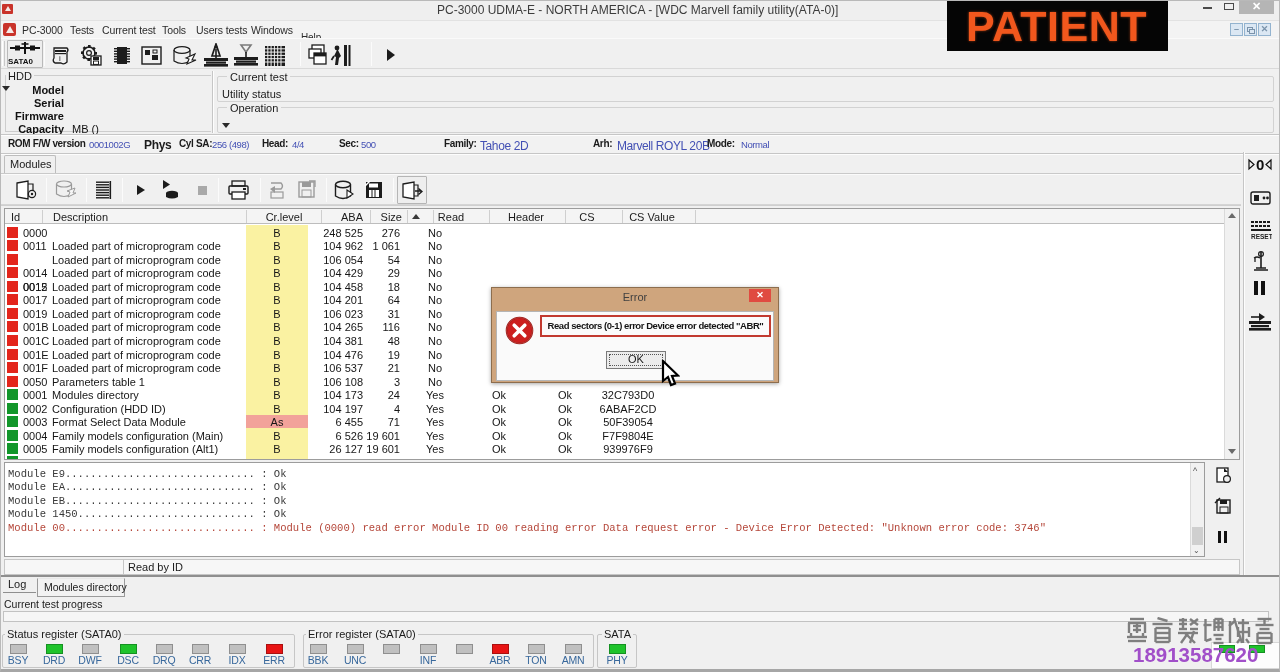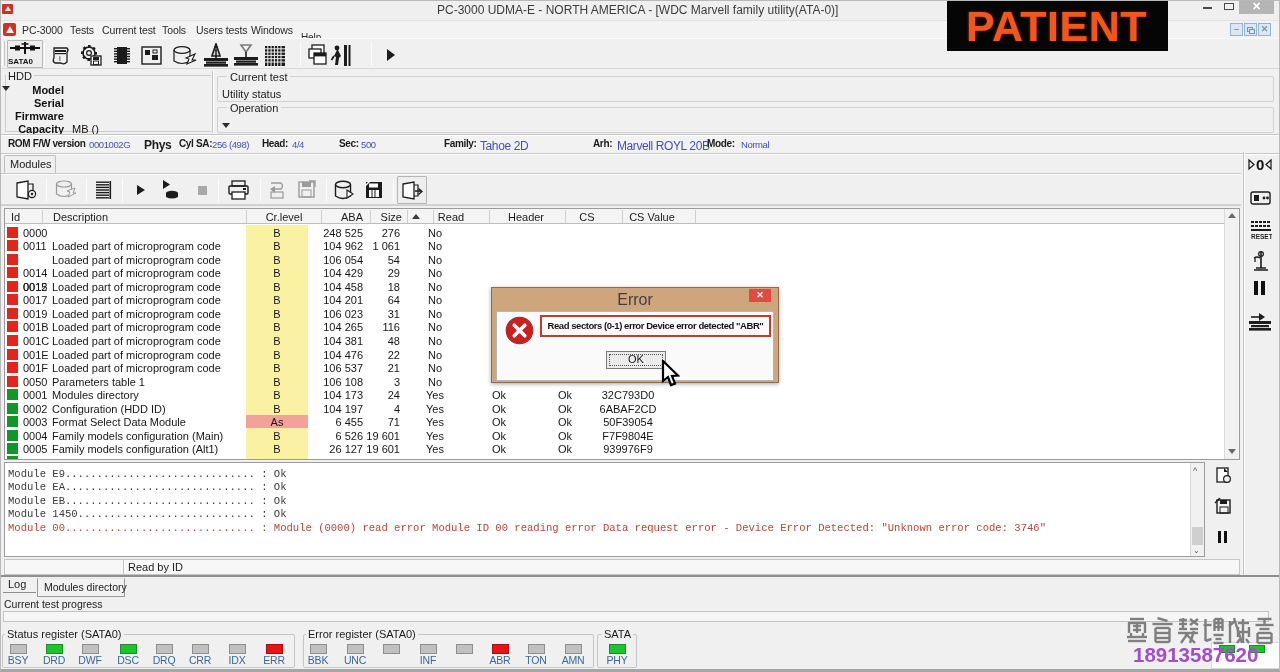--- a/index.html
+++ b/index.html
@@ -366,21 +366,21 @@
     <div class="cell" style="left:298px;width:60px;text-align:right;">104 381</div>
     <div class="cell" style="left:340px;width:55px;text-align:right;">48</div>
     <div class="cell" style="left:405px;width:50px;text-align:center;">No</div>
   </div>
 <div class="row" style="top:347.6px;">
     <div class="sq sqr"></div>
     <div class="cell" style="left:18px;">001E</div>
     <div class="cell" style="left:47px;">Loaded part of microprogram code</div>
     <div class="cell" style="left:241px;width:62px;text-align:center;">B</div>
     <div class="cell" style="left:298px;width:60px;text-align:right;">104 476</div>
-    <div class="cell" style="left:340px;width:55px;text-align:right;">22</div>
+    <div class="cell" style="left:340px;width:55px;text-align:right;">19</div>
     <div class="cell" style="left:405px;width:50px;text-align:center;">No</div>
   </div>
 <div class="row" style="top:361.1px;">
     <div class="sq sqr"></div>
     <div class="cell" style="left:18px;">001F</div>
     <div class="cell" style="left:47px;">Loaded part of microprogram code</div>
     <div class="cell" style="left:241px;width:62px;text-align:center;">B</div>
     <div class="cell" style="left:298px;width:60px;text-align:right;">106 537</div>
     <div class="cell" style="left:340px;width:55px;text-align:right;">21</div>
     <div class="cell" style="left:405px;width:50px;text-align:center;">No</div>
@@ -452,21 +452,21 @@
     <div class="cell" style="left:405px;width:50px;text-align:center;">Yes</div>
     <div class="cell" style="left:469px;width:50px;text-align:center;">Ok</div>
     <div class="cell" style="left:535px;width:50px;text-align:center;">Ok</div>
     <div class="cell" style="left:593px;width:60px;text-align:center;">939976F9</div>
   </div>
 <div class="ab" style="left:7px;top:456px;width:11px;height:3px;background:#12962a;"></div>
 <div class="ab" style="left:1224px;top:209px;width:15px;height:250px;background:#f1f1f1;border-left:1px solid #dadada;"></div>
 <div class="ab" style="left:1228px;top:213px;width:0;height:0;border-left:4px solid transparent;border-right:4px solid transparent;border-bottom:5px solid #6a6a6a;"></div>
 <div class="ab" style="left:1228px;top:449px;width:0;height:0;border-left:4px solid transparent;border-right:4px solid transparent;border-top:5px solid #6a6a6a;"></div>
 <div class="ab" style="left:491px;top:287px;width:288px;height:96px;background:#cfa57d;border:1px solid #8d6e4e;box-shadow:0 1px 4px rgba(0,0,0,.35);z-index:50;"></div>
-<div class="ab" style="left:491px;top:291px;width:288px;height:14px;text-align:center;font-size:16px;color:#3f3f3f;z-index:51;">Error</div>
+<div class="ab" style="left:491px;top:291px;width:288px;height:14px;text-align:center;font-size:11px;color:#3f3f3f;z-index:51;">Error</div>
 <div class="ab" style="left:749px;top:289px;width:22px;height:13px;background:#e04b41;color:#fff;font-size:9px;font-weight:bold;text-align:center;line-height:12px;z-index:52;">✕</div>
 <div class="ab" style="left:496px;top:311px;width:278px;height:70px;background:#fafafa;border:1px solid #b5b5b5;z-index:51;"></div>
 <svg class="ab" style="left:505px;top:316px;z-index:53;" width="29" height="29" viewBox="0 0 29 29">
 <circle cx="14.5" cy="14.5" r="13" fill="#cc1f1f" stroke="#911414" stroke-width="1.6"></circle>
 <circle cx="14.5" cy="14.5" r="13" fill="none" stroke="#e86a5a" stroke-width="0.8" stroke-opacity="0.6"></circle>
 <path d="M9.2,9.2 L19.8,19.8 M19.8,9.2 L9.2,19.8" stroke="#fff" stroke-width="3.6" stroke-linecap="round"></path>
 </svg>
 <div class="ab" style="left:540px;top:315px;width:231px;height:22px;background:#fbfbfb;border:2px solid #c23a30;z-index:52;"></div>
 <div class="ab" style="left:542px;top:320px;width:227px;text-align:center;font-size:9.5px;font-weight:bold;letter-spacing:-0.45px;color:#141414;white-space:nowrap;z-index:53;">Read sectors (0-1) error Device error detected "ABR"</div>
 <div class="ab" style="left:606px;top:351px;width:60px;height:18px;background:#ececec;border:1px solid #7a7a7a;z-index:52;"></div>

